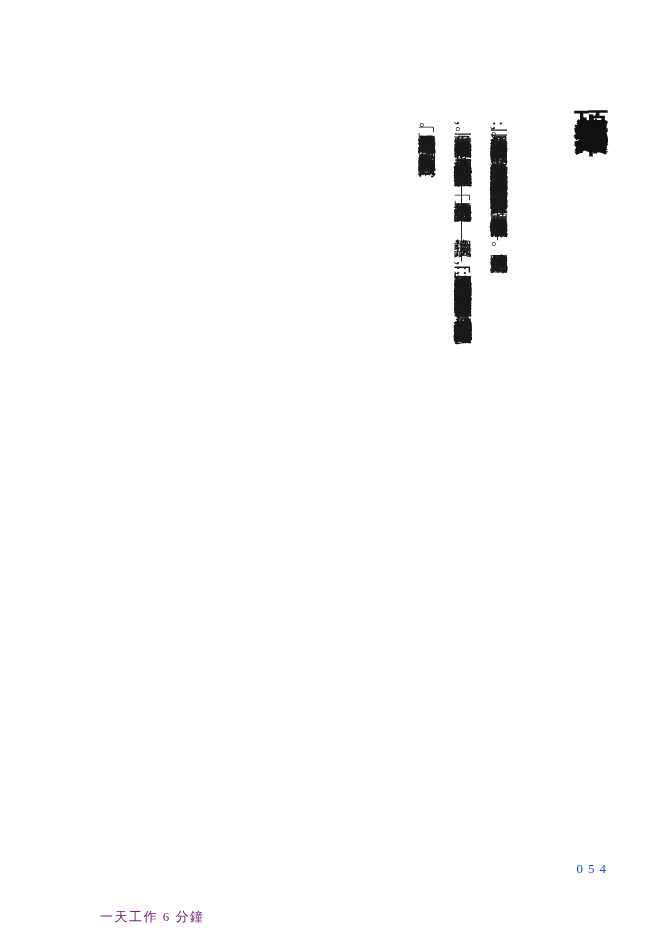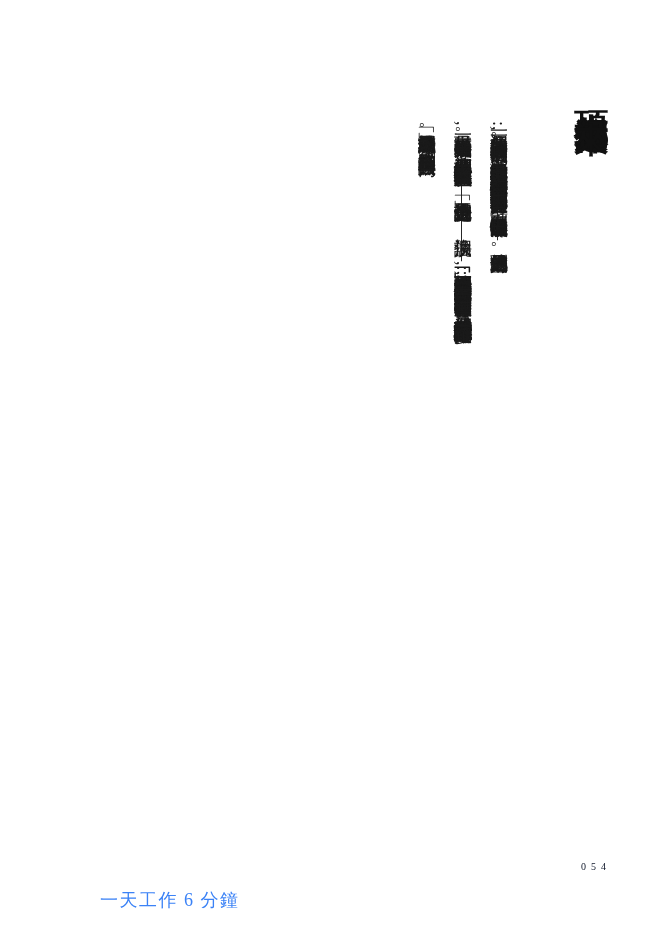--- a/index.html
+++ b/index.html
@@ -42,32 +42,32 @@
     letter-spacing: 0px;
     text-indent: 2em;
     font-weight: 400;
   }
   .seg-bold {
     font-weight: 700;
   }
   .footer-running-title {
     position: absolute;
     left: 100px;
-    top: 888px;
-    font-size: 18px;
+    top: 908px;
+    font-size: 13px;
     letter-spacing: 1.5px;
-    color: #3b82f6;
+    color: #701a75;
   }
   .footer-page-number {
     position: absolute;
     right: 52px;
     top: 861px;
-    font-size: 10px;
+    font-size: 13px;
     letter-spacing: 5px;
-    color: #0f172a;
+    color: #1d4ed8;
   }
 </style>
 </head>
 <body>
 
 <div class="page">
 
   <div class="content">
 
     <h1 class="book-title">頂尖人士都把漏斗倒過來</h1>

